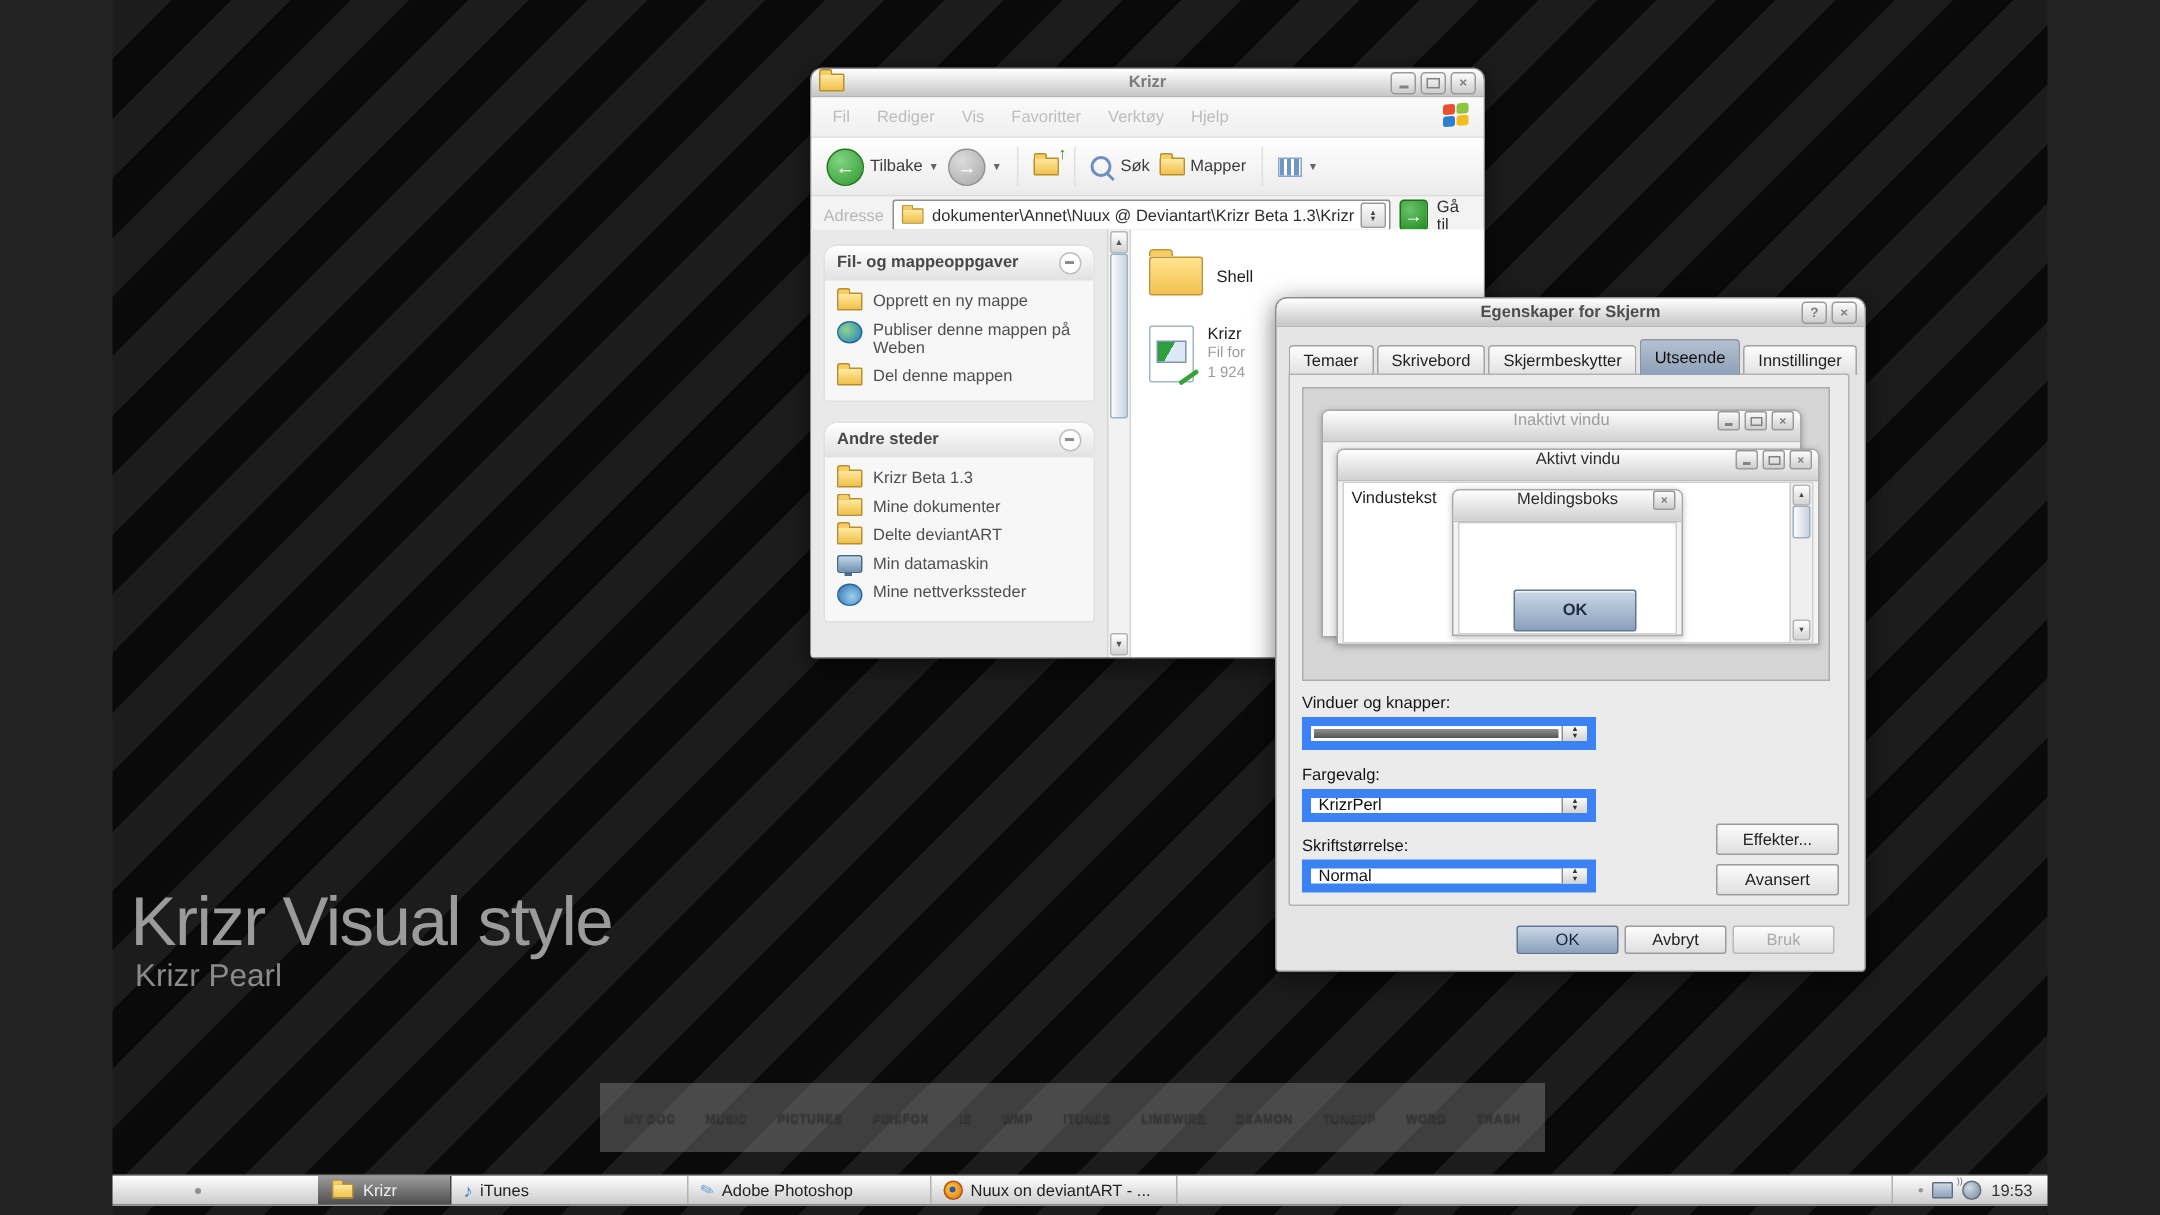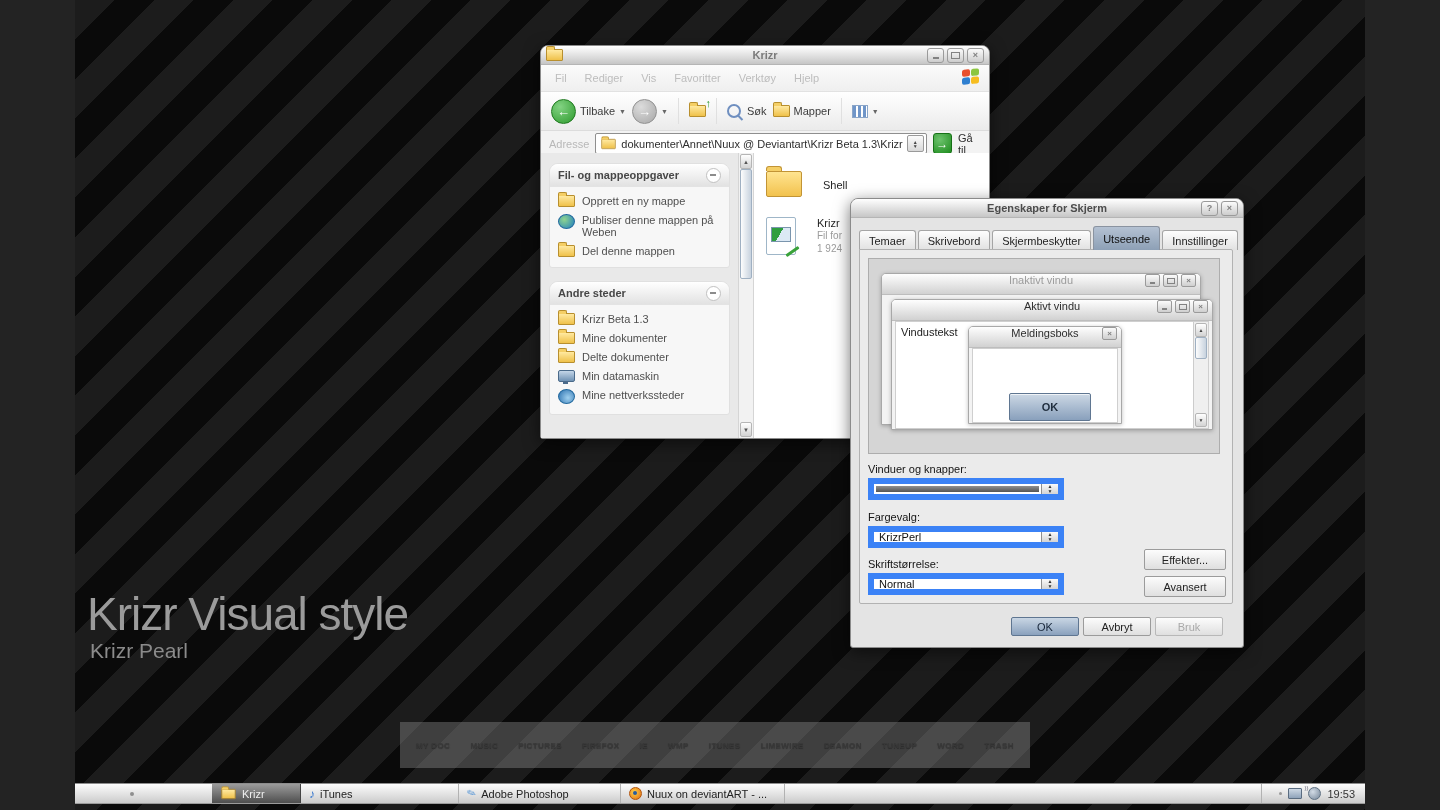--- a/index.html
+++ b/index.html
@@ -90,21 +90,21 @@
     background:radial-gradient(circle at 60% 60%,#9fd0ef,#2a6fae);}
   .vscroll{position:absolute;left:197px;top:0;bottom:0;width:16px;background:#f2f2f2;
     border-left:1px solid #d5d5d5;border-right:1px solid #d5d5d5;box-sizing:border-box;}
   .vs-btn{position:absolute;left:1px;right:1px;height:13px;border:1px solid #b5b5b5;border-radius:2px;
     background:linear-gradient(#ffffff,#d3d3d3);display:flex;align-items:center;justify-content:center;
     font-size:6px;color:#555;}
   .vs-btn.up{top:1px;}.vs-btn.down{bottom:1px;}
   .vs-thumb{position:absolute;left:1px;right:1px;top:16px;height:108px;border:1px solid #9fb0c2;border-radius:2px;
     background:linear-gradient(90deg,#fdfdfd,#c7d2de);}
   .filelist{position:absolute;left:213px;top:0;right:0;bottom:0;background:#fff;}
-  .file{position:absolute;display:flex;gap:21px;}
+  .file{position:absolute;display:flex;gap:9px;}
   .ficon-big{position:relative;width:34px;height:24px;margin-top:6px;border:1px solid #c29435;border-radius:2px;
     background:linear-gradient(#ffe490,#f2c24e);}
   .ficon-big::before{content:"";position:absolute;top:-6px;left:-1px;width:14px;height:4px;
     background:#f5cf66;border:1px solid #c29435;border-bottom:none;border-radius:3px 3px 0 0;}
   .kicon{position:relative;width:28px;height:36px;background:#fff;border:1px solid #9fb6c8;border-radius:2px;}
   .kimg{position:absolute;left:4px;top:9px;width:18px;height:13px;border:1px solid #7a95ad;
     background:linear-gradient(120deg,#2f9e3f 45%,#dce9f5 45%);}
   .kpen{position:absolute;right:-5px;bottom:1px;width:15px;height:3px;background:#3aa23a;
     transform:rotate(-35deg);border-radius:1px;}
   .fname{font-size:11px;color:#1f1f1f;}
@@ -315,21 +315,21 @@
               <div class="pitem">
                 <span class="ic ficon"></span>
                 <span>Krizr Beta 1.3</span>
               </div>
               <div class="pitem">
                 <span class="ic ficon"></span>
                 <span>Mine dokumenter</span>
               </div>
               <div class="pitem">
                 <span class="ic ficon"></span>
-                <span>Delte dokumenter</span>
+                <span>Delte deviantART</span>
               </div>
               <div class="pitem">
                 <span class="ic imon"></span>
                 <span>Min datamaskin</span>
               </div>
               <div class="pitem">
                 <span class="ic inet"></span>
                 <span>Mine nettverkssteder</span>
               </div>
             </div>

